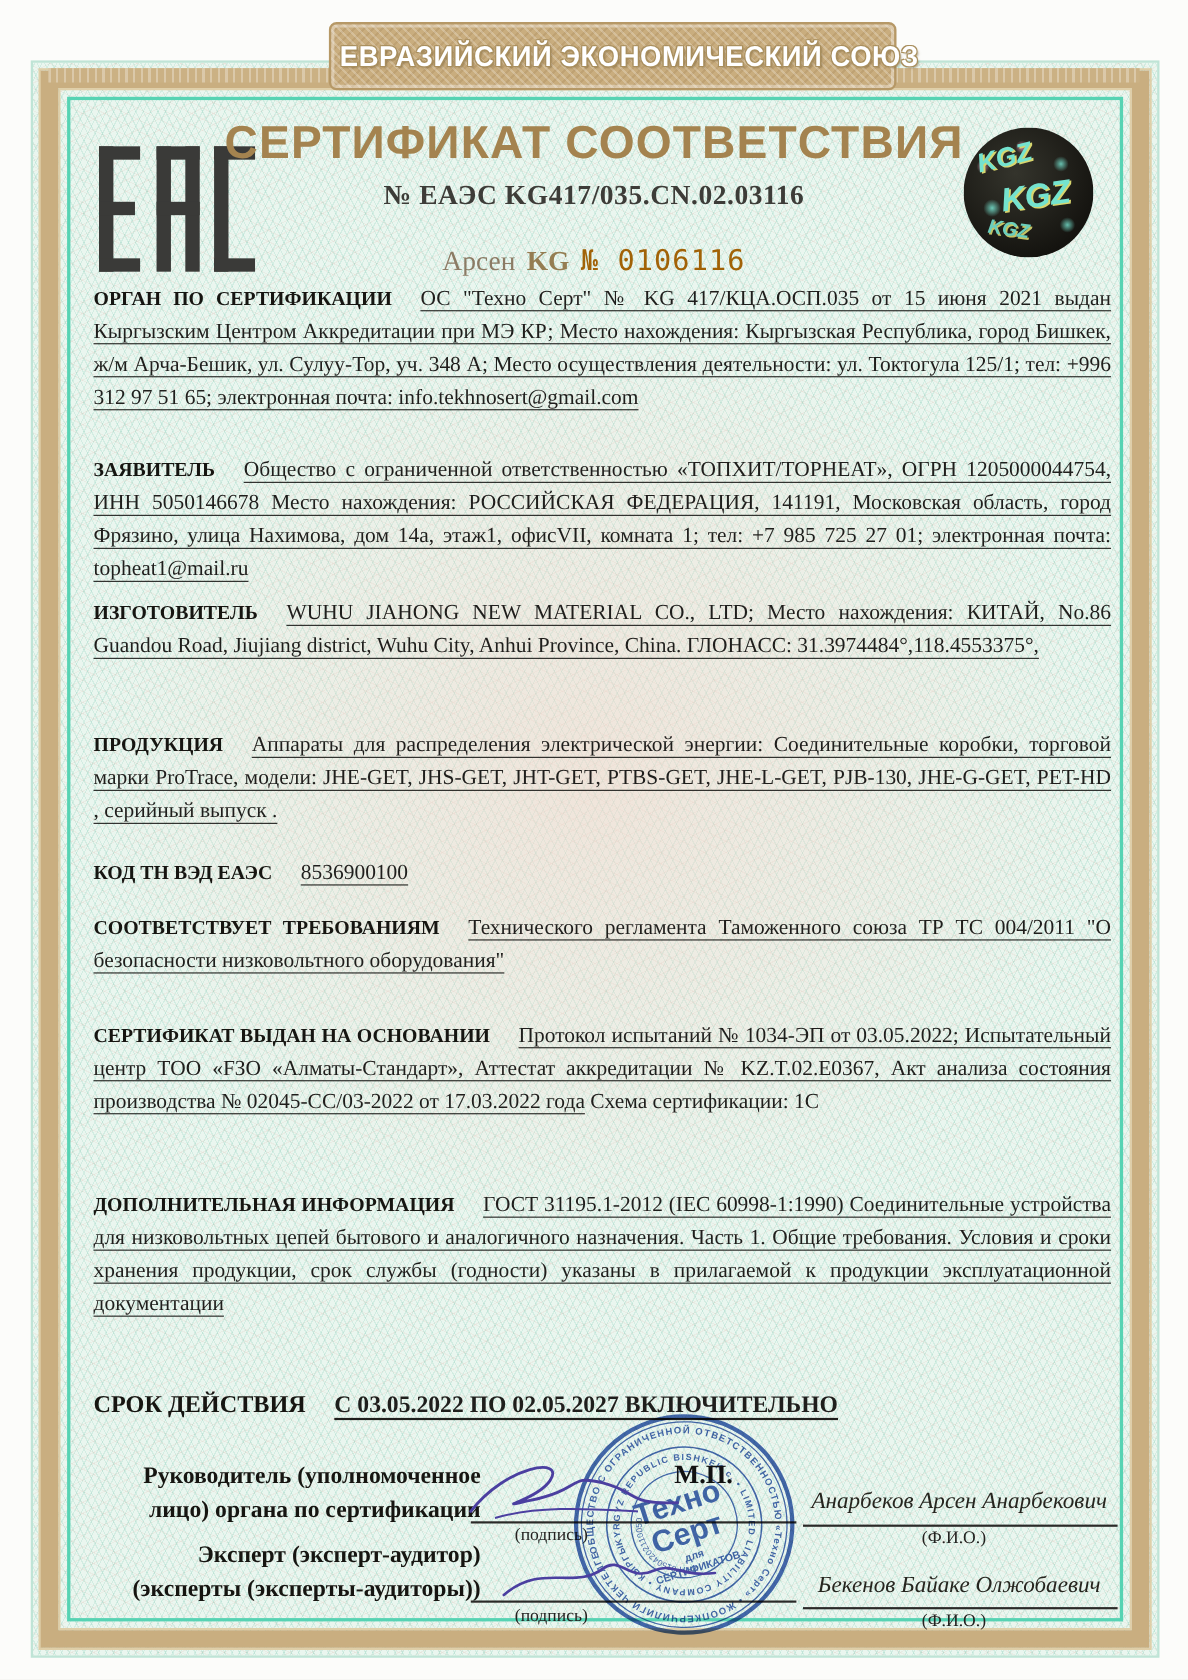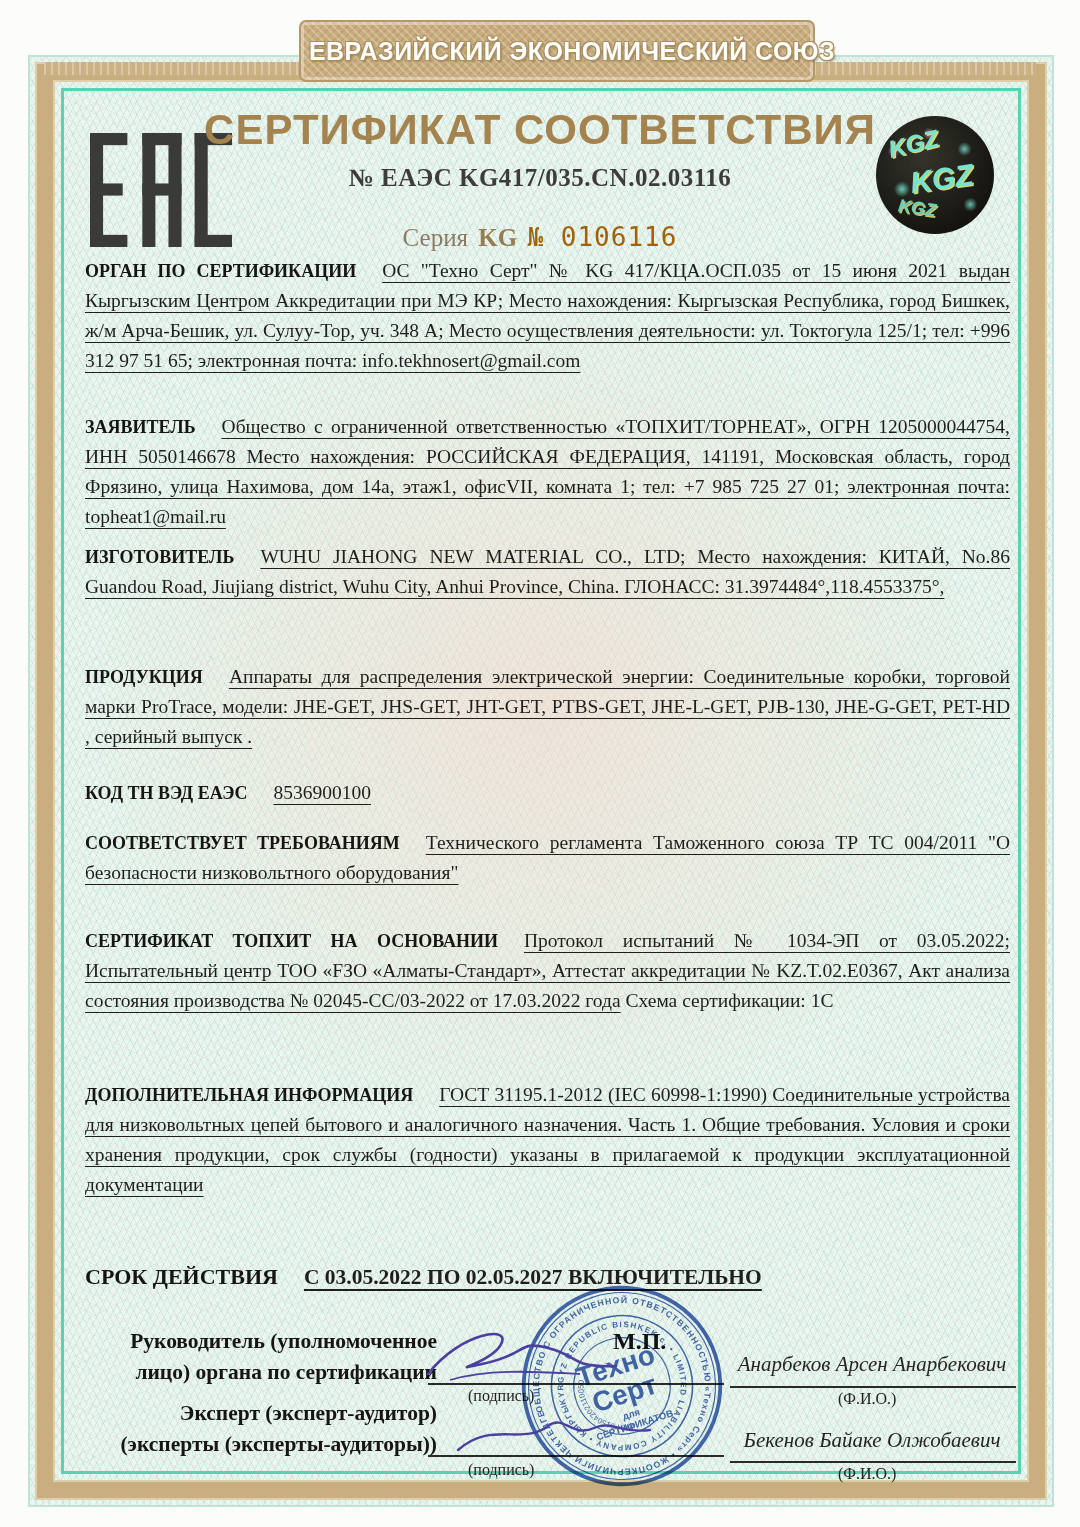--- a/index.html
+++ b/index.html
@@ -102,21 +102,21 @@
         <rect x="56" y="54" width="42" height="13"></rect>
       <rect x="112" y="0" width="14" height="122"></rect>
         <rect x="112" y="0" width="40" height="13"></rect>
       <rect x="112" y="109" width="40" height="13"></rect>
     </g>
   </svg>
 
   <div class="title">СЕРТИФИКАТ СООТВЕТСТВИЯ</div>
   <div class="cert-no">№ ЕАЭС KG417/035.CN.02.03116</div>
   <div class="series">
-    <span class="s1">Серия</span>
+    <span class="s1">Арсен</span>
     <span class="s2">KG</span>
     <span class="s3">№ 0106116</span>
   </div>
 
   <div class="holo">
     <span class="k1">KGZ</span>
     <span class="k2">KGZ</span>
     <span class="k3">KGZ</span>
   </div>
 
@@ -138,21 +138,21 @@
 
   <div class="sec" style="top:778px">
     <p class="para"><span class="lbl">КОД ТН ВЭД ЕАЭС</span><span class="val">8536900100</span></p>
   </div>
 
   <div class="sec" style="top:828px">
     <p class="para"><span class="lbl">СООТВЕТСТВУЕТ ТРЕБОВАНИЯМ</span><span class="val">Технического регламента Таможенного союза ТР ТС 004/2011 "О безопасности низковольтного оборудования"</span></p>
   </div>
 
   <div class="sec" style="top:926px">
-    <p class="para"><span class="lbl">СЕРТИФИКАТ ТОПХИТ НА ОСНОВАНИИ</span><span class="val">Протокол испытаний № 1034-ЭП от 03.05.2022; Испытательный центр ТОО «FЗО «Алматы-Стандарт», Аттестат аккредитации № KZ.T.02.E0367, Акт анализа состояния производства № 02045-СС/03-2022 от 17.03.2022 года</span> <span class="plain">Схема сертификации: 1С</span></p>
+    <p class="para"><span class="lbl">СЕРТИФИКАТ ВЫДАН НА ОСНОВАНИИ</span><span class="val">Протокол испытаний № 1034-ЭП от 03.05.2022; Испытательный центр ТОО «FЗО «Алматы-Стандарт», Аттестат аккредитации № KZ.T.02.E0367, Акт анализа состояния производства № 02045-СС/03-2022 от 17.03.2022 года</span> <span class="plain">Схема сертификации: 1С</span></p>
   </div>
 
   <div class="sec" style="top:1080px">
     <p class="para"><span class="lbl">ДОПОЛНИТЕЛЬНАЯ ИНФОРМАЦИЯ</span><span class="val">ГОСТ 31195.1-2012 (IEC 60998-1:1990) Соединительные устройства для низковольтных цепей бытового и аналогичного назначения. Часть 1. Общие требования. Условия и сроки хранения продукции, срок службы (годности) указаны в прилагаемой к продукции эксплуатационной документации</span></p>
   </div>
 
   <div class="sec srok" style="top:1262px">
     <p class="para"><span class="lbl">СРОК ДЕЙСТВИЯ</span><span class="val">С 03.05.2022 ПО 02.05.2027 ВКЛЮЧИТЕЛЬНО</span></p>
   </div>
 

